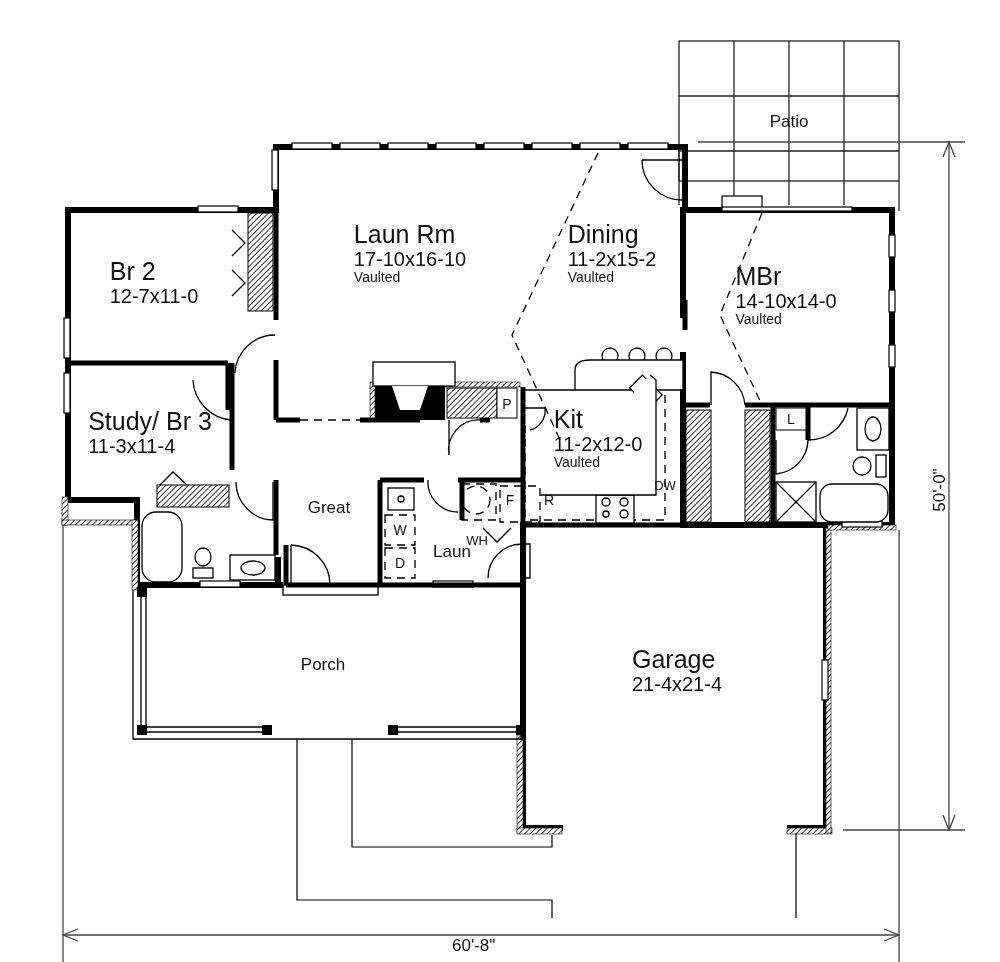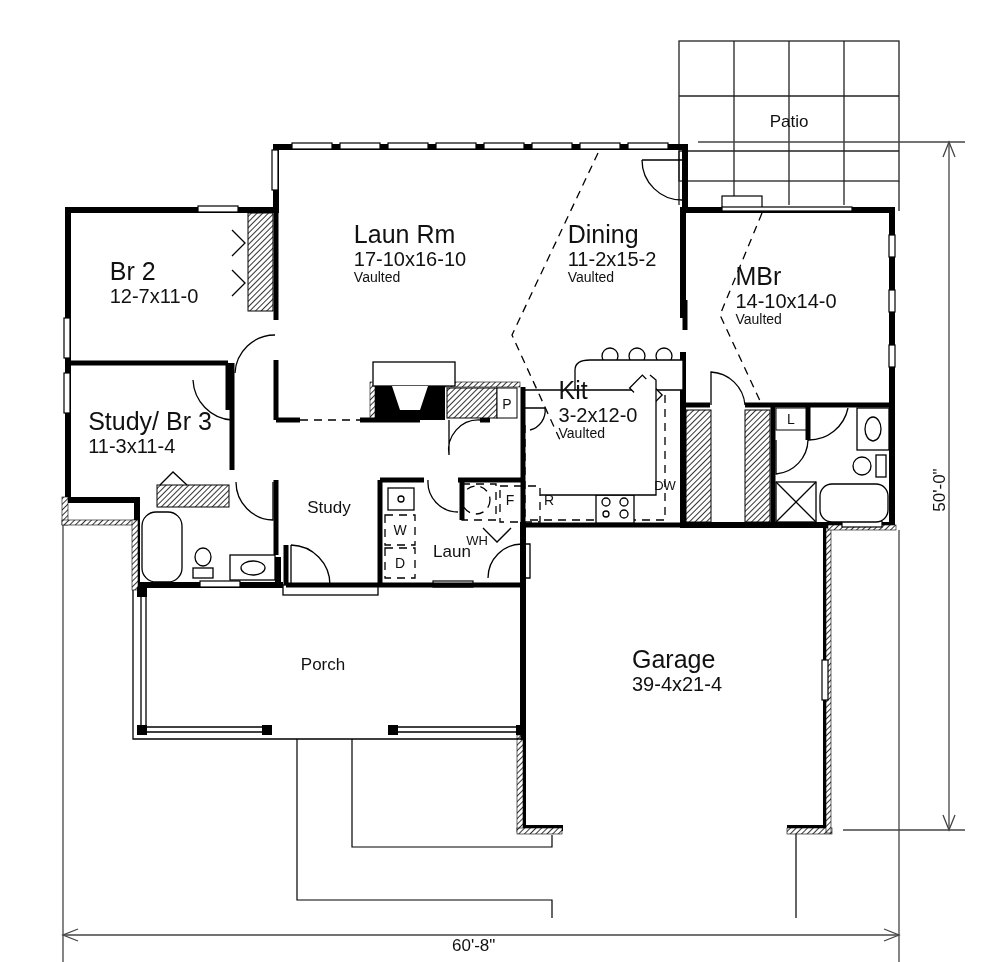--- a/index.html
+++ b/index.html
@@ -262,41 +262,41 @@
   <span class="name">Study/ Br 3</span>
   <span class="dim">11-3x11-4</span>
 </div>
 
 <div class="lbl" style="left:786px; top:262px;">
   <span class="name">MBr</span>
   <span class="dim">14-10x14-0</span>
   <span class="note">Vaulted</span>
 </div>
 
-<div class="lbl" style="left:598px; top:376px;">
+<div class="lbl" style="left:598px; top:405px;">
   <span class="name">Kit</span>
-  <span class="dim">3-2x12-0</span>
+  <span class="dim">11-2x12-0</span>
   <span class="note">Vaulted</span>
 </div>
 
 <div class="lbl" style="left:329px; top:498px;">
-  <span class="name small-name">Study</span>
+  <span class="name small-name">Great</span>
 </div>
 
 <div class="lbl" style="left:452px; top:542px;">
   <span class="name small-name">Laun</span>
 </div>
 
 <div class="lbl" style="left:323px; top:655px;">
   <span class="name small-name">Porch</span>
 </div>
 
 <div class="lbl" style="left:677px; top:645px;">
   <span class="name">Garage</span>
-  <span class="dim">39-4x21-4</span>
+  <span class="dim">21-4x21-4</span>
 </div>
 
 <div class="lbl" style="left:789px; top:112px;">
   <span class="name small-name">Patio</span>
 </div>
 
 <span class="fix" style="left:507px; top:404px; font-size:14px;">P</span>
 <span class="fix" style="left:665px; top:437px;margin-top:48px;">DW</span>
 <span class="fix" style="left:477px; top:500px;margin-top:40px;">WH</span>
 <span class="fix" style="left:510px; top:500px; font-size:14px;">F</span>

